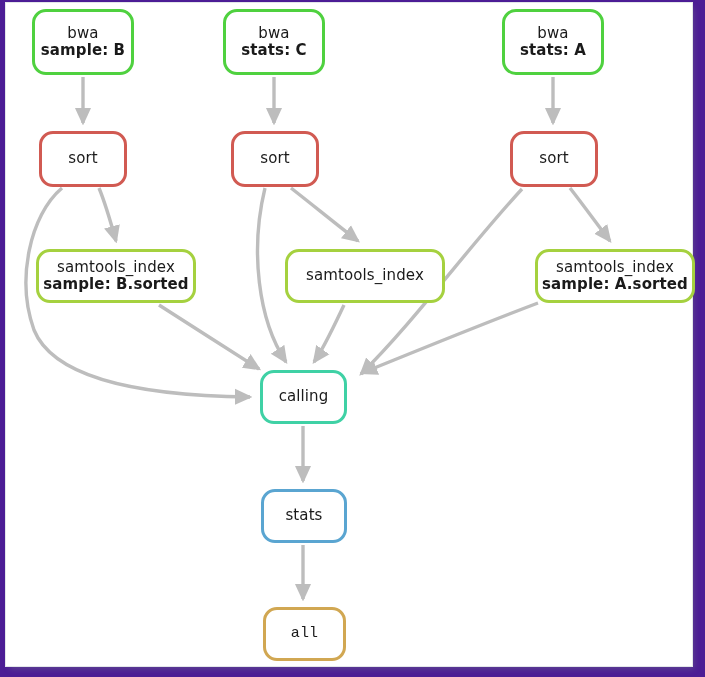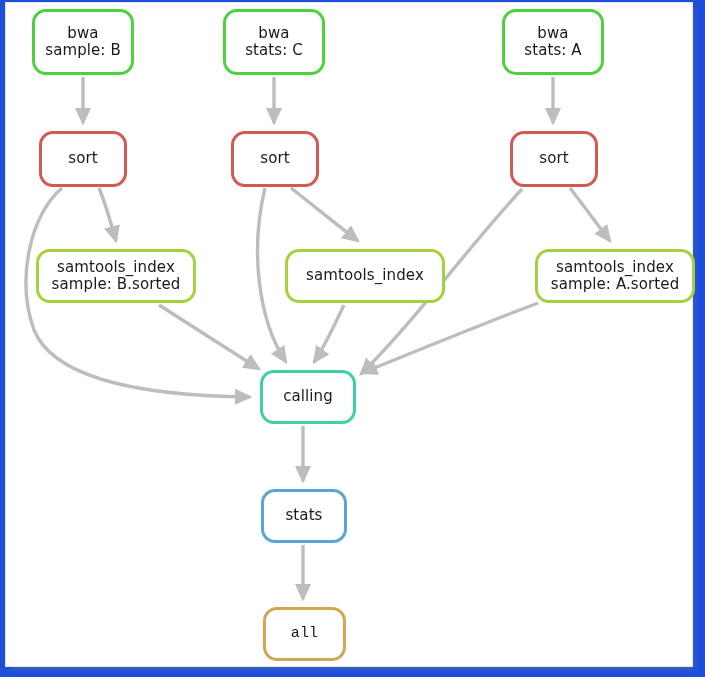--- a/index.html
+++ b/index.html
@@ -7,21 +7,21 @@
     margin: 0;
     padding: 0;
     background: #ffffff;
     font-family: "DejaVu Sans", "Liberation Sans", sans-serif;
   }
   #app {
     position: relative;
     width: 705px;
     height: 677px;
     overflow: hidden;
-    background: #1d4ed8;
+    background: #4c1d95;
   }
   
   #page {
     position: absolute;
     left: 5px;
     top: 2px;
     width: 688px;
     height: 665px;
     background: #ffffff;
     border: 1px solid #e3e6ea;
@@ -49,21 +49,21 @@
     justify-content: center;
     text-align: center;
     color: #1a1a1a;
     font-size: 15px;
     line-height: 1.16;
     letter-spacing: 0.1px;
     white-space: nowrap;
     user-select: none;
   }
   .node .ln { display: block; }
-  .node .ln2 { display: block; }
+  .node .ln2 { display: block; font-weight: bold; }
 </style>
 </head>
 <body>
 
 <div id="app">
   <div id="page"></div>
 
   <svg id="edge-layer" viewBox="0 0 705 677" width="705" height="677" xmlns="http://www.w3.org/2000/svg">
     <defs>
       <marker id="arrow" viewBox="0 0 10 10" refX="8.6" refY="5" markerWidth="5.2" markerHeight="5.2" orient="auto-start-reverse">
@@ -114,21 +114,21 @@
         <span class="ln">samtools_index</span>
         <span class="ln2">sample: B.sorted</span>
       </div>
       <div class="node" style="left: 285px; top: 249px; width: 160px; height: 54px; border-color: rgb(165, 209, 63);">
         <span class="ln">samtools_index</span>
       </div>
       <div class="node" style="left: 535px; top: 249px; width: 160px; height: 54px; border-color: rgb(165, 209, 63);">
         <span class="ln">samtools_index</span>
         <span class="ln2">sample: A.sorted</span>
       </div>
-      <div class="node" style="left: 260px; top: 370px; width: 96px; height: 54px; border-color: rgb(63, 209, 165);">
+      <div class="node" style="left: 260px; top: 370px; width: 87px; height: 54px; border-color: rgb(63, 209, 165);">
         <span class="ln">calling</span>
       </div>
       <div class="node" style="left: 261px; top: 489px; width: 86px; height: 54px; border-color: rgb(90, 165, 209); align-items: center;">
         <span class="ln">stats</span>
       </div>
       <div class="node" style="left: 263px; top: 607px; width: 83px; height: 54px; border-color: rgb(209, 167, 82); font-family: Liberation Mono, monospace;">
         <span class="ln">all</span>
       </div>
     </div>
 </div>

